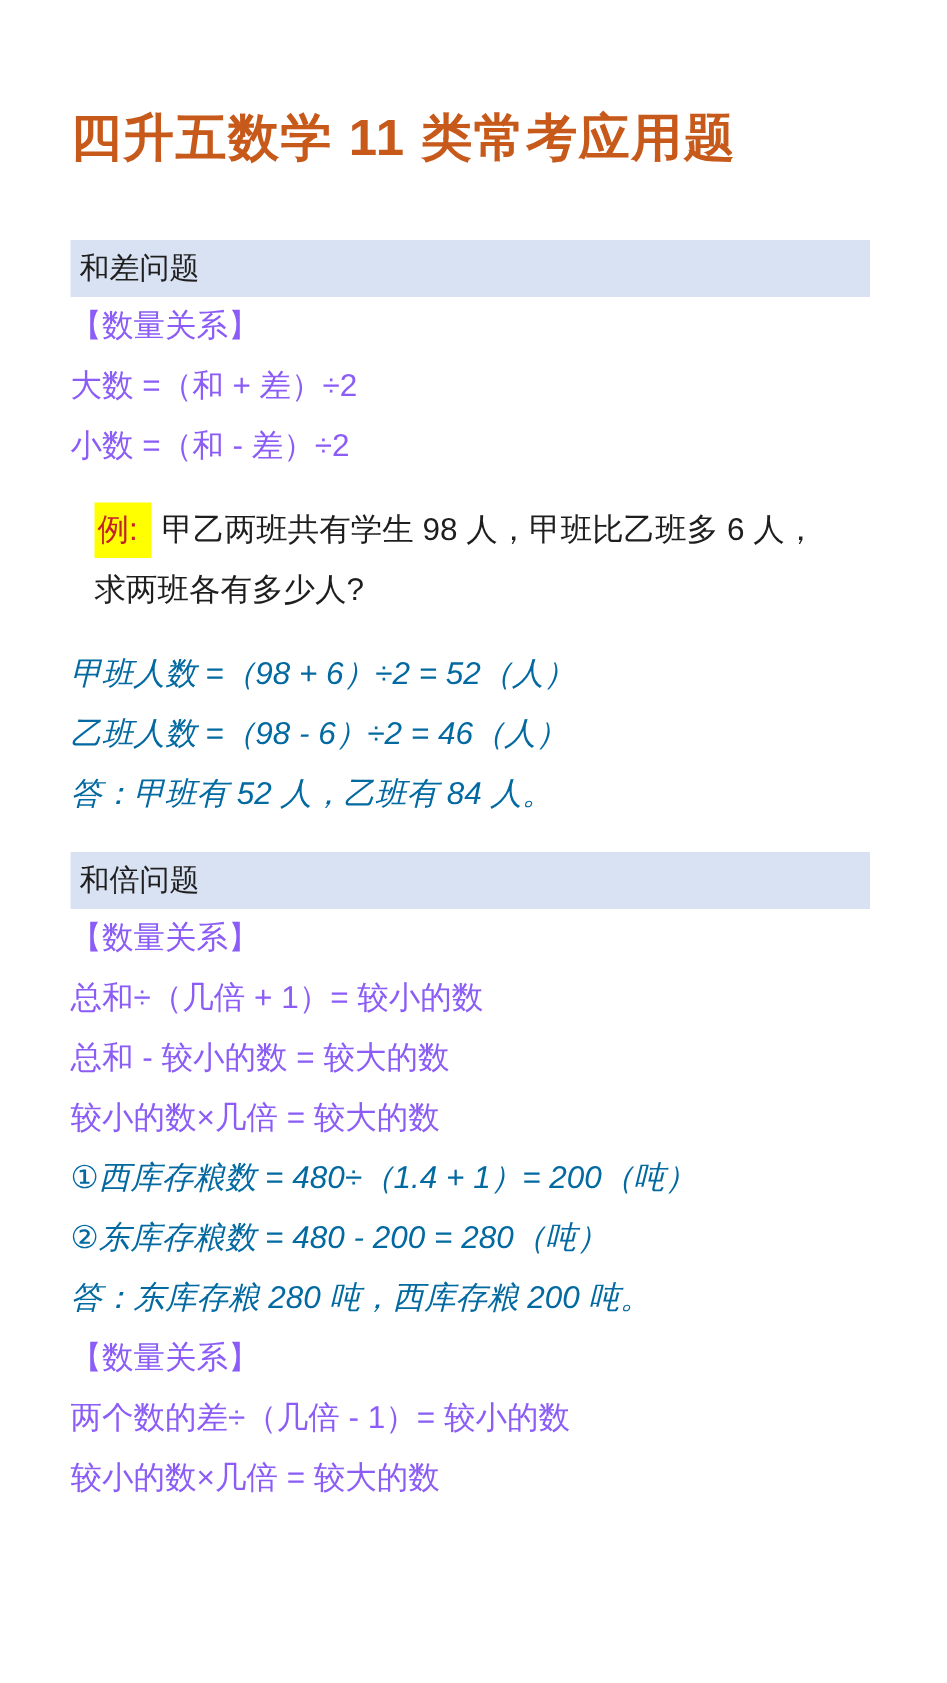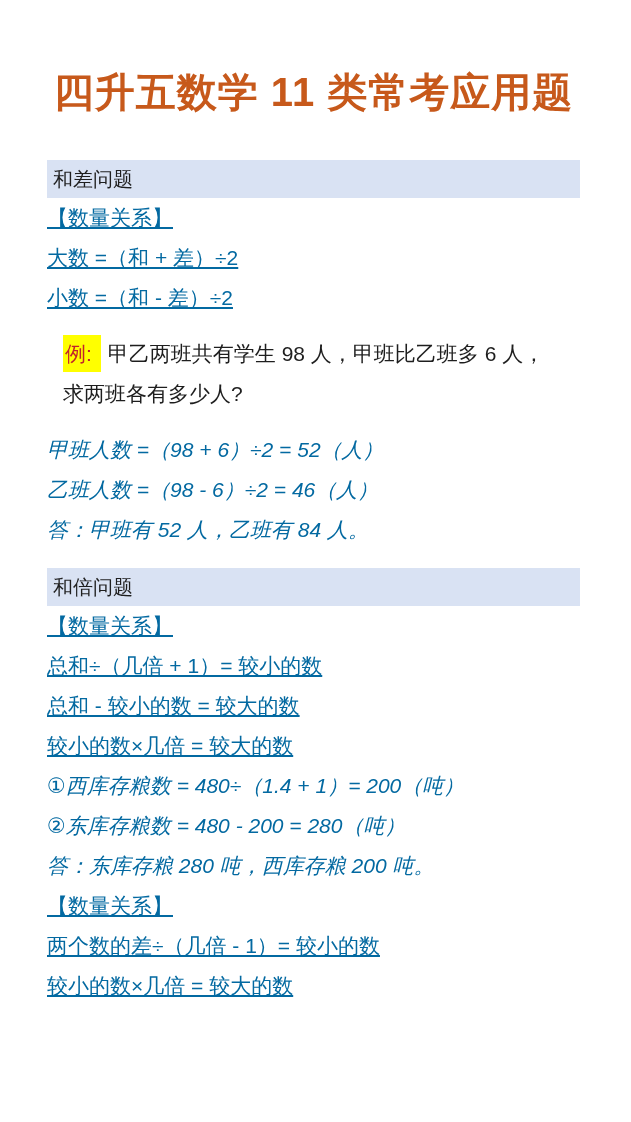--- a/index.html
+++ b/index.html
@@ -7,22 +7,22 @@
     width: 631px;
     height: 1122px;
     background: #ffffff;
     overflow: hidden;
     font-family: "Liberation Sans", "DejaVu Sans", sans-serif;
   }
   .page { padding: 70px 51px 0 47px; box-sizing: border-box; }
 
   .title {
     margin: 0 0 46px 0;
-    text-align: center;
-    font-size: 40px;
+    text-align: left;
+    font-size: 34px;
     line-height: 44px;
     font-weight: 600;
     color: #C7591B;
     letter-spacing: 1px;
   }
 
   section.topic { margin: 0; }
 
   .band {
     height: 38px;
@@ -38,21 +38,21 @@
     font-size: 21px;
     line-height: 40px;
     white-space: nowrap;
   }
   .para {
     margin: 16px;
     font-size: 21px;
     line-height: 40px;
     color: #1E1E1E;
   }
-  .green { color: #0369a1; text-decoration: underline; }
+  .green { color: #8b5cf6; }
   .red   { color: #0369a1; font-style: italic; }
 
   .hl {
     background: #FFFF00;
     color: #C2232B;
     padding: 7px 9px 7px 2px;
     margin-right: 7px;
   }
 </style>
 </head>

